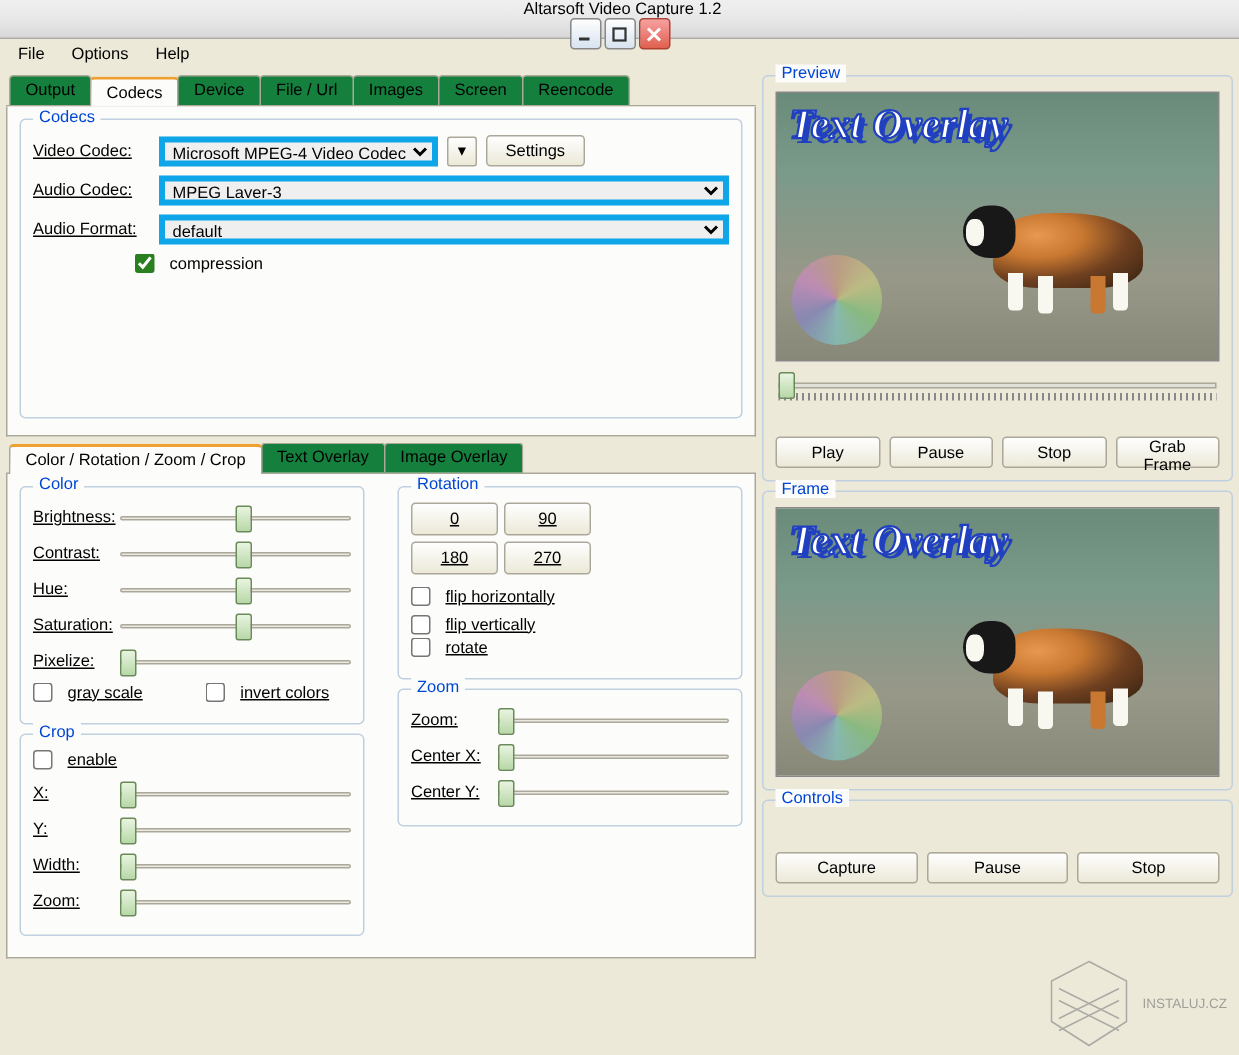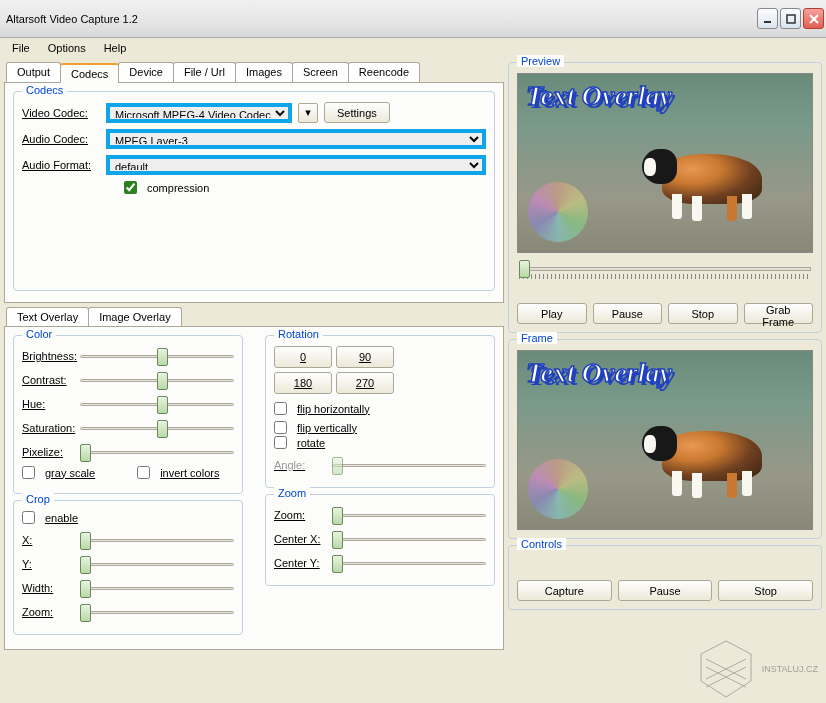--- a/index.html
+++ b/index.html
@@ -1,33 +1,33 @@
 <!DOCTYPE html>
 <html><head>
 <meta charset="utf-8">
 <style>
 * { box-sizing: border-box; margin: 0; padding: 0; font-family: Tahoma, sans-serif; font-size: 11px; }
 body { background: #ece9d8; width: 826px; height: 703px; overflow: hidden; }
 
-.titlebar { height: 38px; background: linear-gradient(to bottom, #f0f0f0 0%, #e8e8e8 50%, #d8d8d8 100%); border-bottom: 1px solid #aaa; display: flex; align-items: center; padding: 0 2px; }
+.titlebar { height: 26px; background: linear-gradient(to bottom, #f0f0f0 0%, #e8e8e8 50%, #d8d8d8 100%); border-bottom: 1px solid #aaa; display: flex; align-items: center; padding: 0 2px; flex-direction: column; }
 .titlebar .title { flex: 1; padding-left: 4px; font-size: 11px; color: #000; }
 .titlebar .winbtns { display: flex; gap: 2px; }
 .winbtn { width: 21px; height: 21px; border: 1px solid #888; background: linear-gradient(to bottom,#fefefe,#d8e4f0); border-radius: 3px; display: flex; align-items: center; justify-content: center; }
 .winbtn.close { background: linear-gradient(to bottom,#f8a0a0,#e06050); border-color:#b04030; }
 .winbtn svg { width: 10px; height: 10px; }
 
 .menubar { height: 20px; background: #ece9d8; display: flex; align-items: center; padding: 0 4px; gap: 2px; }
 .menubar span { padding: 2px 8px; cursor: default; text-align: center; }
 
 .content { display: flex; padding: 4px; gap: 4px; }
 .leftcol { width: 500px; }
 .rightcol { flex: 1; }
 
 .tabstrip { display: flex; border-bottom: 1px solid #aca899; padding-left: 2px; }
-.tab { padding: 3px 10px; background: #ffffff; border: 1px solid #aca899; border-bottom: none; margin-right: -1px; border-radius: 3px 3px 0 0; cursor: default; position: relative; }
+.tab { padding: 3px 10px; background: #15803d; border: 1px solid #aca899; border-bottom: none; margin-right: -1px; border-radius: 3px 3px 0 0; cursor: default; position: relative; }
 .tab.active { background: #fcfcfa; top: 1px; border-top: 2px solid #f0a030; z-index: 1; }
 
 .tabpanel { background: #fcfcfa; border: 1px solid #aca899; border-top: none; padding: 8px; }
 
 .groupbox { border: 1px solid #c0d0e0; border-radius: 4px; padding: 10px 8px 8px 8px; margin-bottom: 6px; position: relative; }
 .groupbox .legend { position: absolute; top: -8px; left: 8px; background: #fcfcfa; padding: 0 4px; color: #0046d5; }
 
 .row { display: flex; align-items: center; margin-bottom: 6px; gap: 6px; }
 .row label { width: 78px; text-decoration: underline; }
 select.combo { flex: 1; height: 20px; border: 4px solid #0ea5e9; font-size: 11px; padding: 1px; }
@@ -119,30 +119,31 @@
           <button class="btn">Settings</button>
         </div>
         <div class="row">
           <label>Audio Codec:</label>
           <select class="combo"><option>MPEG Layer-3</option></select>
         </div>
         <div class="row">
           <label>Audio Format:</label>
           <select class="combo"><option>default</option></select>
         </div>
-        <div class="row" style="margin-left:102px">
+        <div class="row" style="margin-left:68px">
           <input type="checkbox" checked="" style="">
           <span>compression</span>
         </div>
       </div>
     </div>
 
     <div style="height:4px"></div>
 
     <div class="tabstrip">
+      <div class="tab active">Color / Rotation / Zoom / Crop</div>
       <div class="tab">Text Overlay</div>
       <div class="tab">Image Overlay</div>
     </div>
     <div class="tabpanel">
       <div class="twocol">
         <div>
           <div class="groupbox">
             <span class="legend">Color</span>
             <div class="slider-row">
                 <label>Brightness:</label>
@@ -240,27 +241,20 @@
                 <span>flip horizontally</span>
               </div>
             <div class="row" style="margin-bottom:2px">
                 <input type="checkbox" style="">
                 <span>flip vertically</span>
               </div>
             <div class="row">
                 <input type="checkbox" style="">
                 <span>rotate</span>
               </div>
-            <div class="slider-row disabled">
-                <label>Angle:</label>
-                <div class="slider">
-                  <div class="slider-track"></div>
-                  <div class="slider-thumb" style="left:0%;opacity:0.6"></div>
-                </div>
-              </div>
           </div>
           <div class="groupbox">
             <span class="legend">Zoom</span>
             <div class="slider-row">
                 <label>Zoom:</label>
                 <div class="slider">
                   <div class="slider-track"></div>
                   <div class="slider-thumb" style="left:0%"></div>
                 </div>
               </div>

